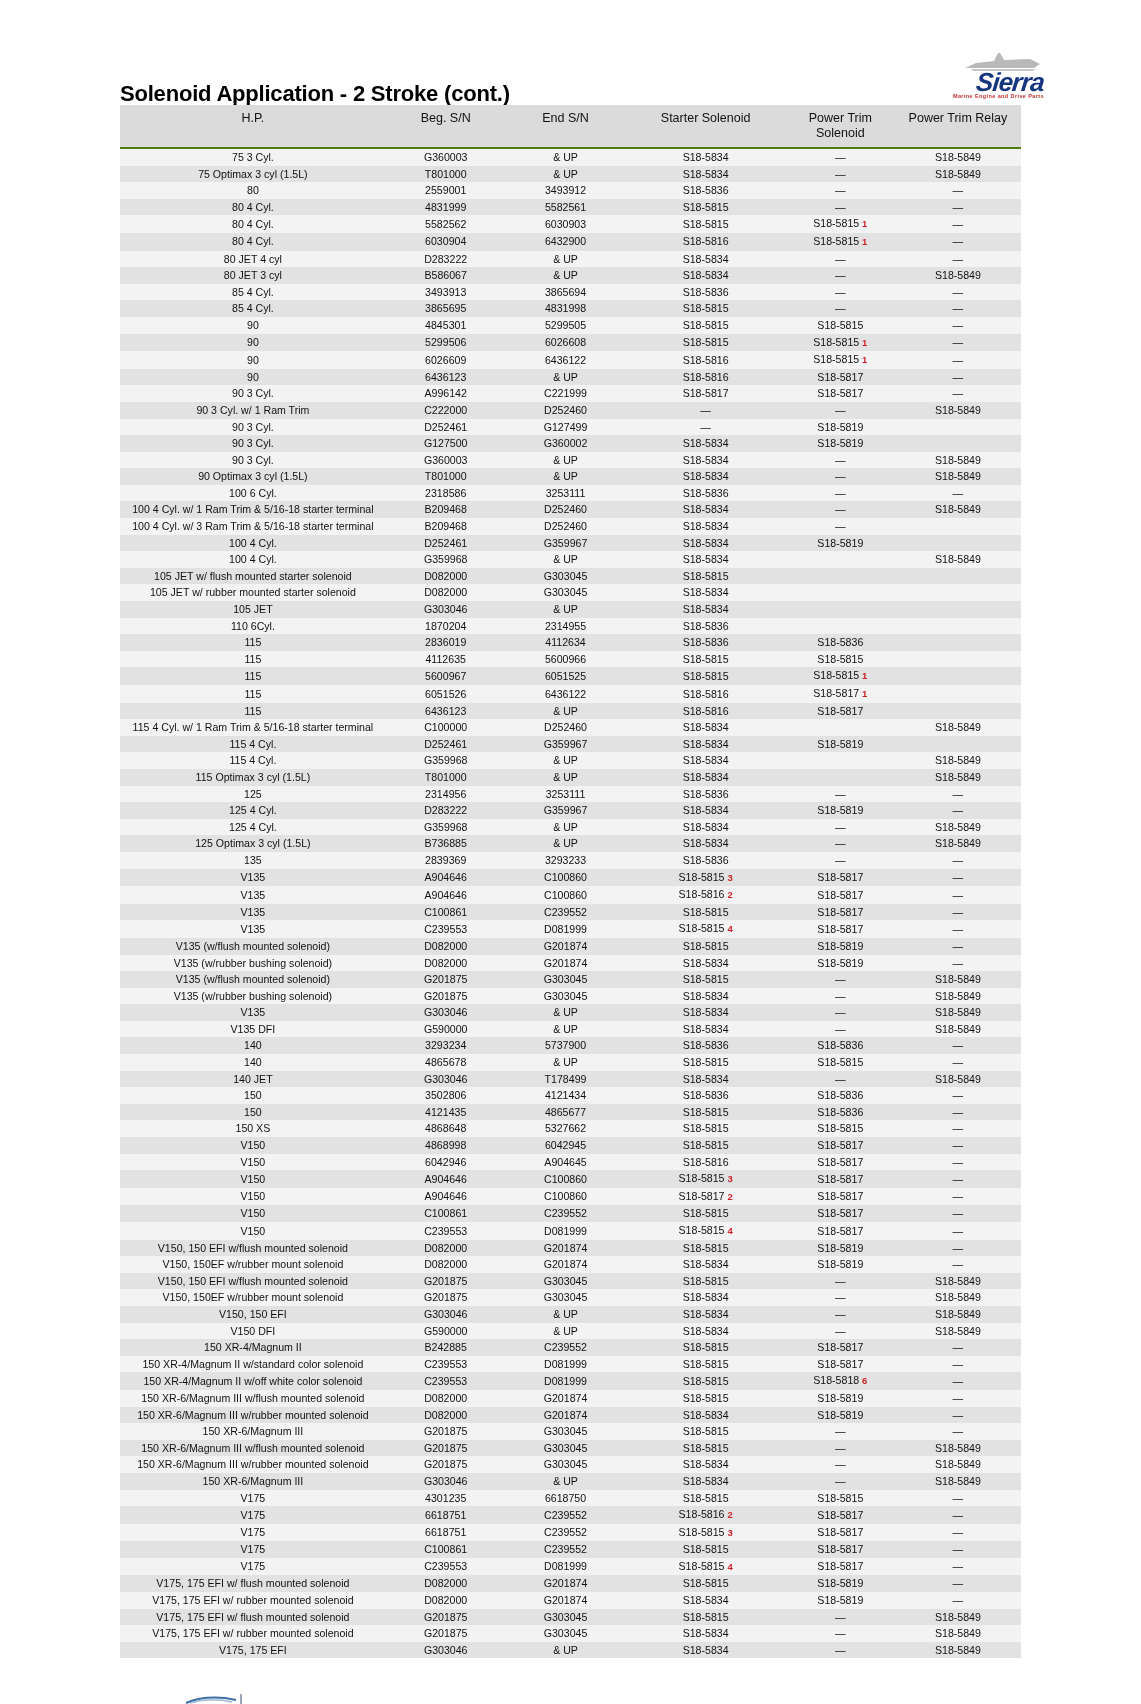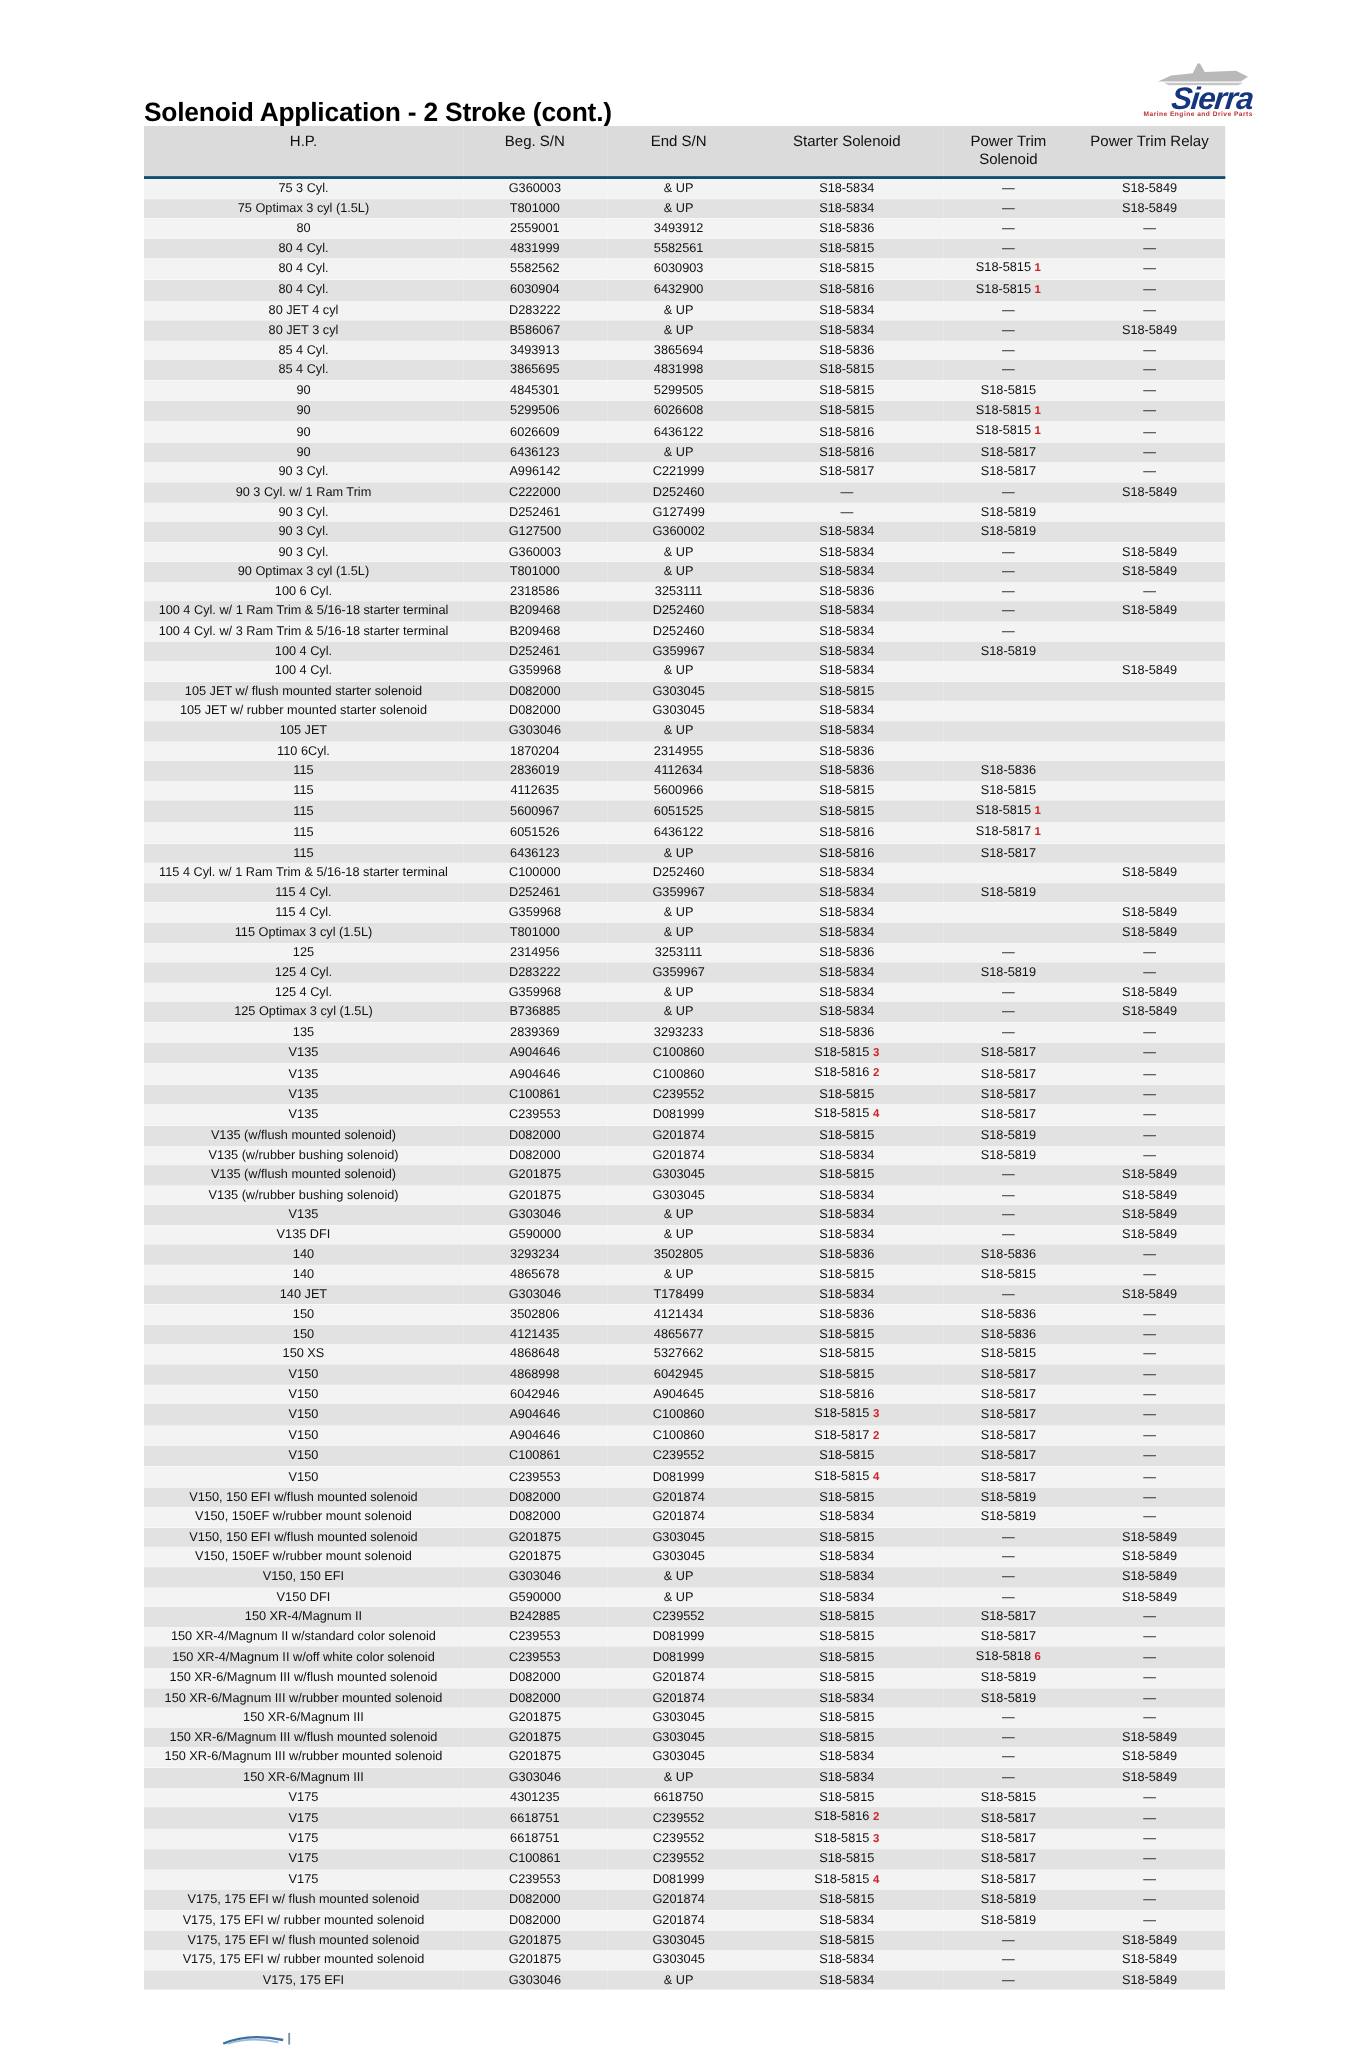--- a/index.html
+++ b/index.html
@@ -31,21 +31,21 @@
     font-weight:bold;
   }
   
   .sol-table-wrap { position:absolute; left:120px; top:105px; width:901px; }
   table.sol { width:100%; border-collapse:collapse; table-layout:fixed; }
   col.c-hp { width:29.5%; } col.c-beg { width:13.3%; } col.c-end { width:13.3%; }
   col.c-st { width:17.8%; } col.c-pts { width:12.1%; } col.c-ptr { width:14.0%; }
   thead th {
     background:#dbdbdb; font-size:12.5px; font-weight:normal; color:#111;
     text-align:center; vertical-align:top; padding-top:6px; height:43px;
-    border-bottom:2px solid #0c4a6e; line-height:15px;
+    border-bottom:2px solid #4d7c0f; line-height:15px;
   }
   tbody td {
     font-size:10.6px; color:#111; text-align:center; vertical-align:middle;
     height:16.6px; line-height:16.6px; padding:0 2px;
     white-space:nowrap; overflow:hidden;
   }
   tbody tr:nth-child(odd) { background:#f3f3f3; }
   tbody tr:nth-child(even) { background:#e2e2e2; }
   .note { color:#cf2127; font-weight:bold; font-size:9.5px; }
   
@@ -506,21 +506,21 @@
           <td>V135 DFI</td>
           <td>G590000</td>
           <td>&amp; UP</td>
           <td>S18-5834</td>
           <td>—</td>
           <td>S18-5849</td>
         </tr>
         <tr>
           <td>140</td>
           <td>3293234</td>
-          <td>3502805</td>
+          <td>5737900</td>
           <td>S18-5836</td>
           <td>S18-5836</td>
           <td>—</td>
         </tr>
         <tr>
           <td>140</td>
           <td>4865678</td>
           <td>&amp; UP</td>
           <td>S18-5815</td>
           <td>S18-5815</td>

